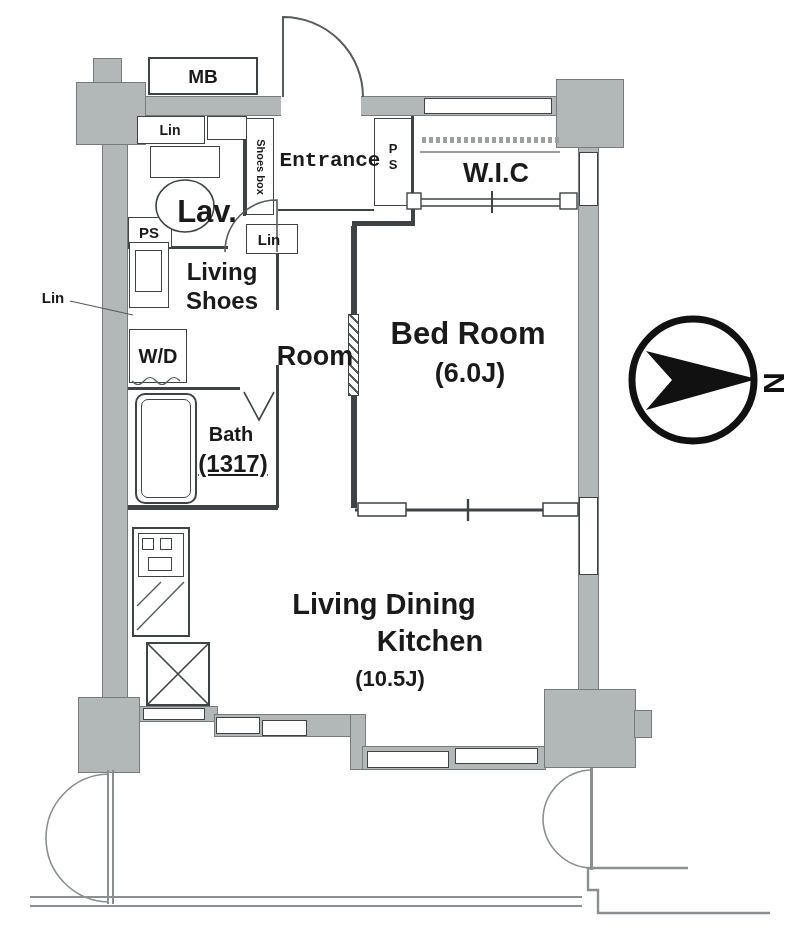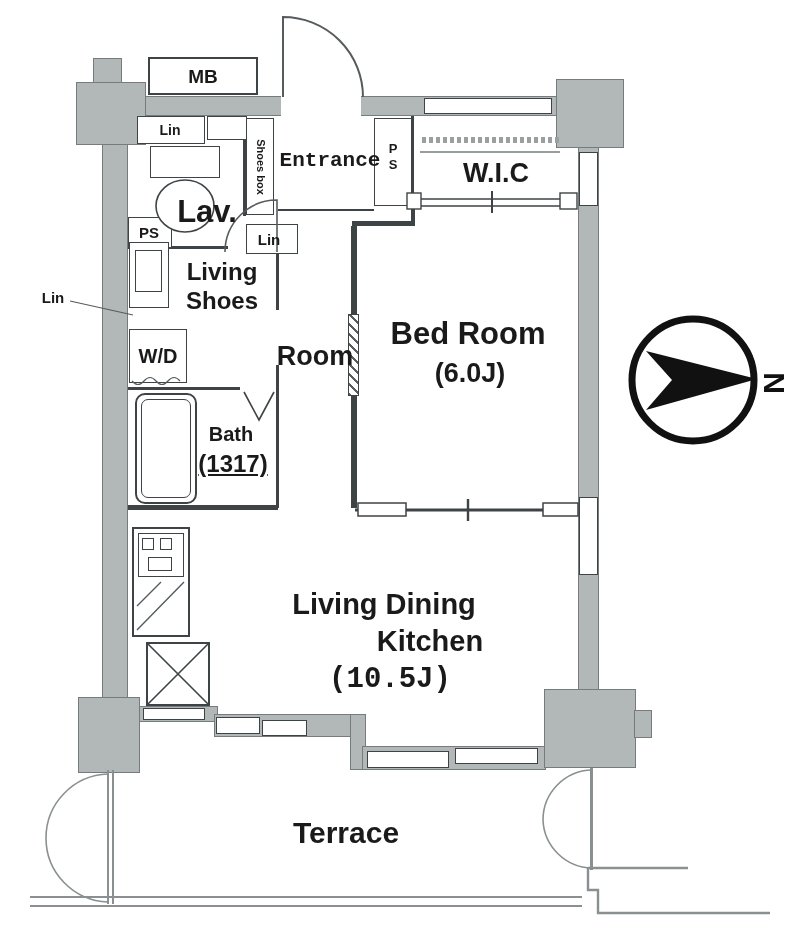--- a/index.html
+++ b/index.html
@@ -155,16 +155,15 @@
   <span class="lbl" style="left:233px;top:464px;font-size:24px;text-decoration:underline;">(1317)</span>
   <span class="lbl" style="left:330px;top:160px;font-size:21px;font-family:Liberation Mono, monospace;">Entrance</span>
   <span class="lbl small vert" style="left:260px;top:167px;font-size:11px;">Shoes box</span>
   <span class="lbl small upright" style="left:393px;top:157px;font-size:13px;">PS</span>
   <span class="lbl small" style="left:269px;top:239px;font-size:15px;">Lin</span>
   <span class="lbl" style="left:496px;top:173px;font-size:27px;">W.I.C</span>
   <span class="lbl" style="left:468px;top:333px;font-size:31px;">Bed Room</span>
   <span class="lbl" style="left:470px;top:373px;font-size:27px;">(6.0J)</span>
   <span class="lbl" style="left:384px;top:604px;font-size:29px;">Living Dining</span>
   <span class="lbl" style="left:394px;top:641px;font-size:29px;margin-left:36px;">Kitchen</span>
-  <span class="lbl" style="left:390px;top:679px;font-size:29px;font-family:Liberation Mono, monospace;">(10.5J)</span>
-  <span class="lbl" style="left:346px;top:833px;font-size:30px;">Terrace</span>
+  <span class="lbl" style="left:390px;top:679px;font-size:22px;">(10.5J)</span>
 
 </div>
 
 </body></html>

